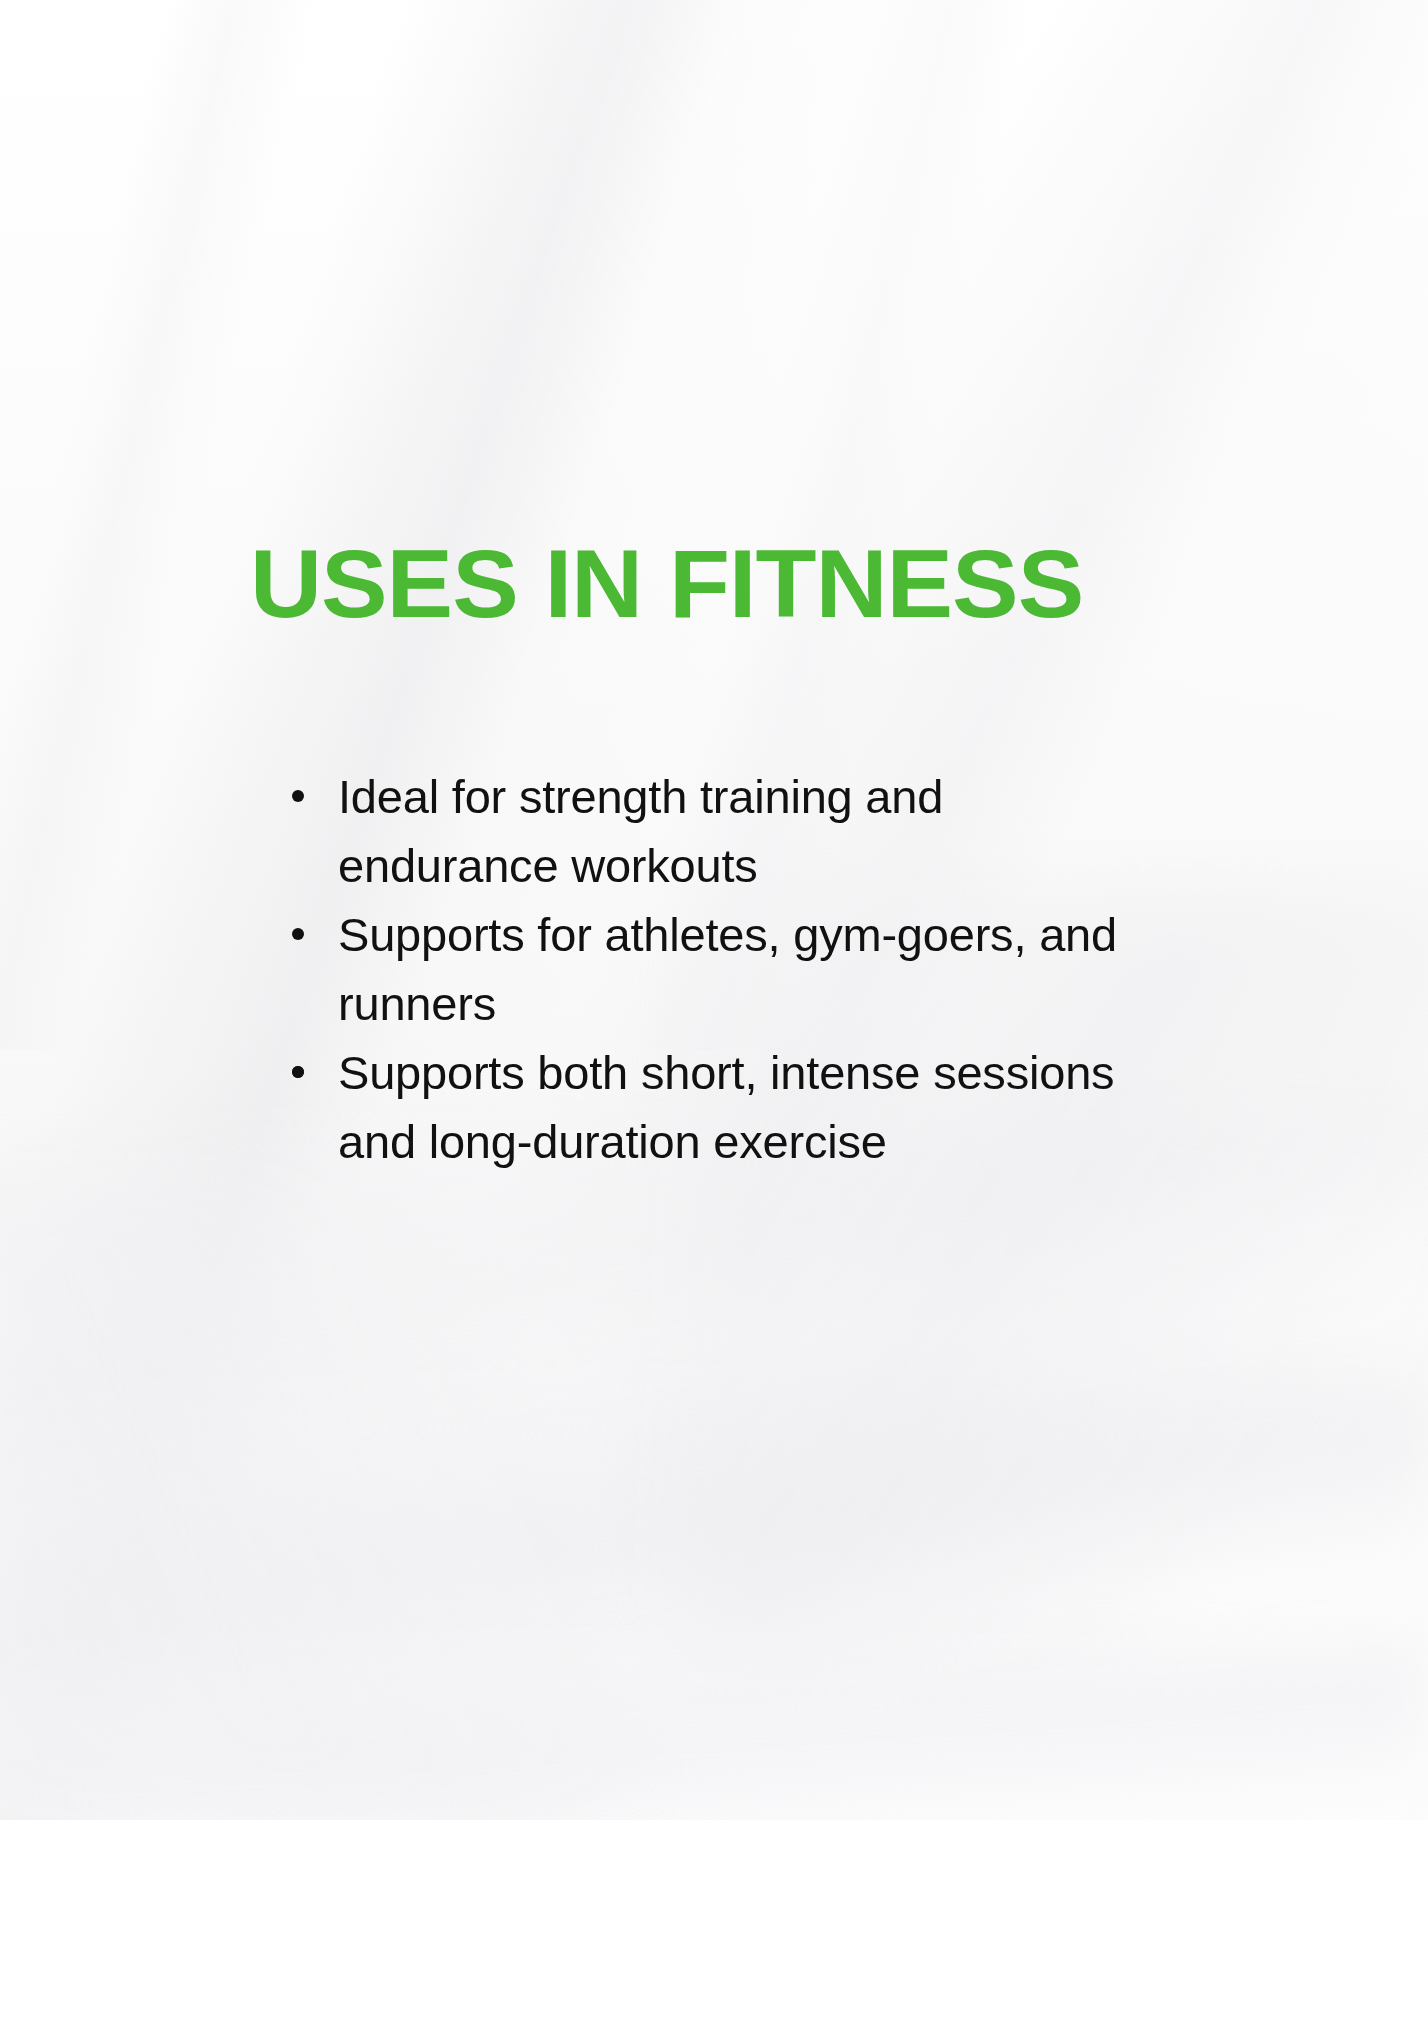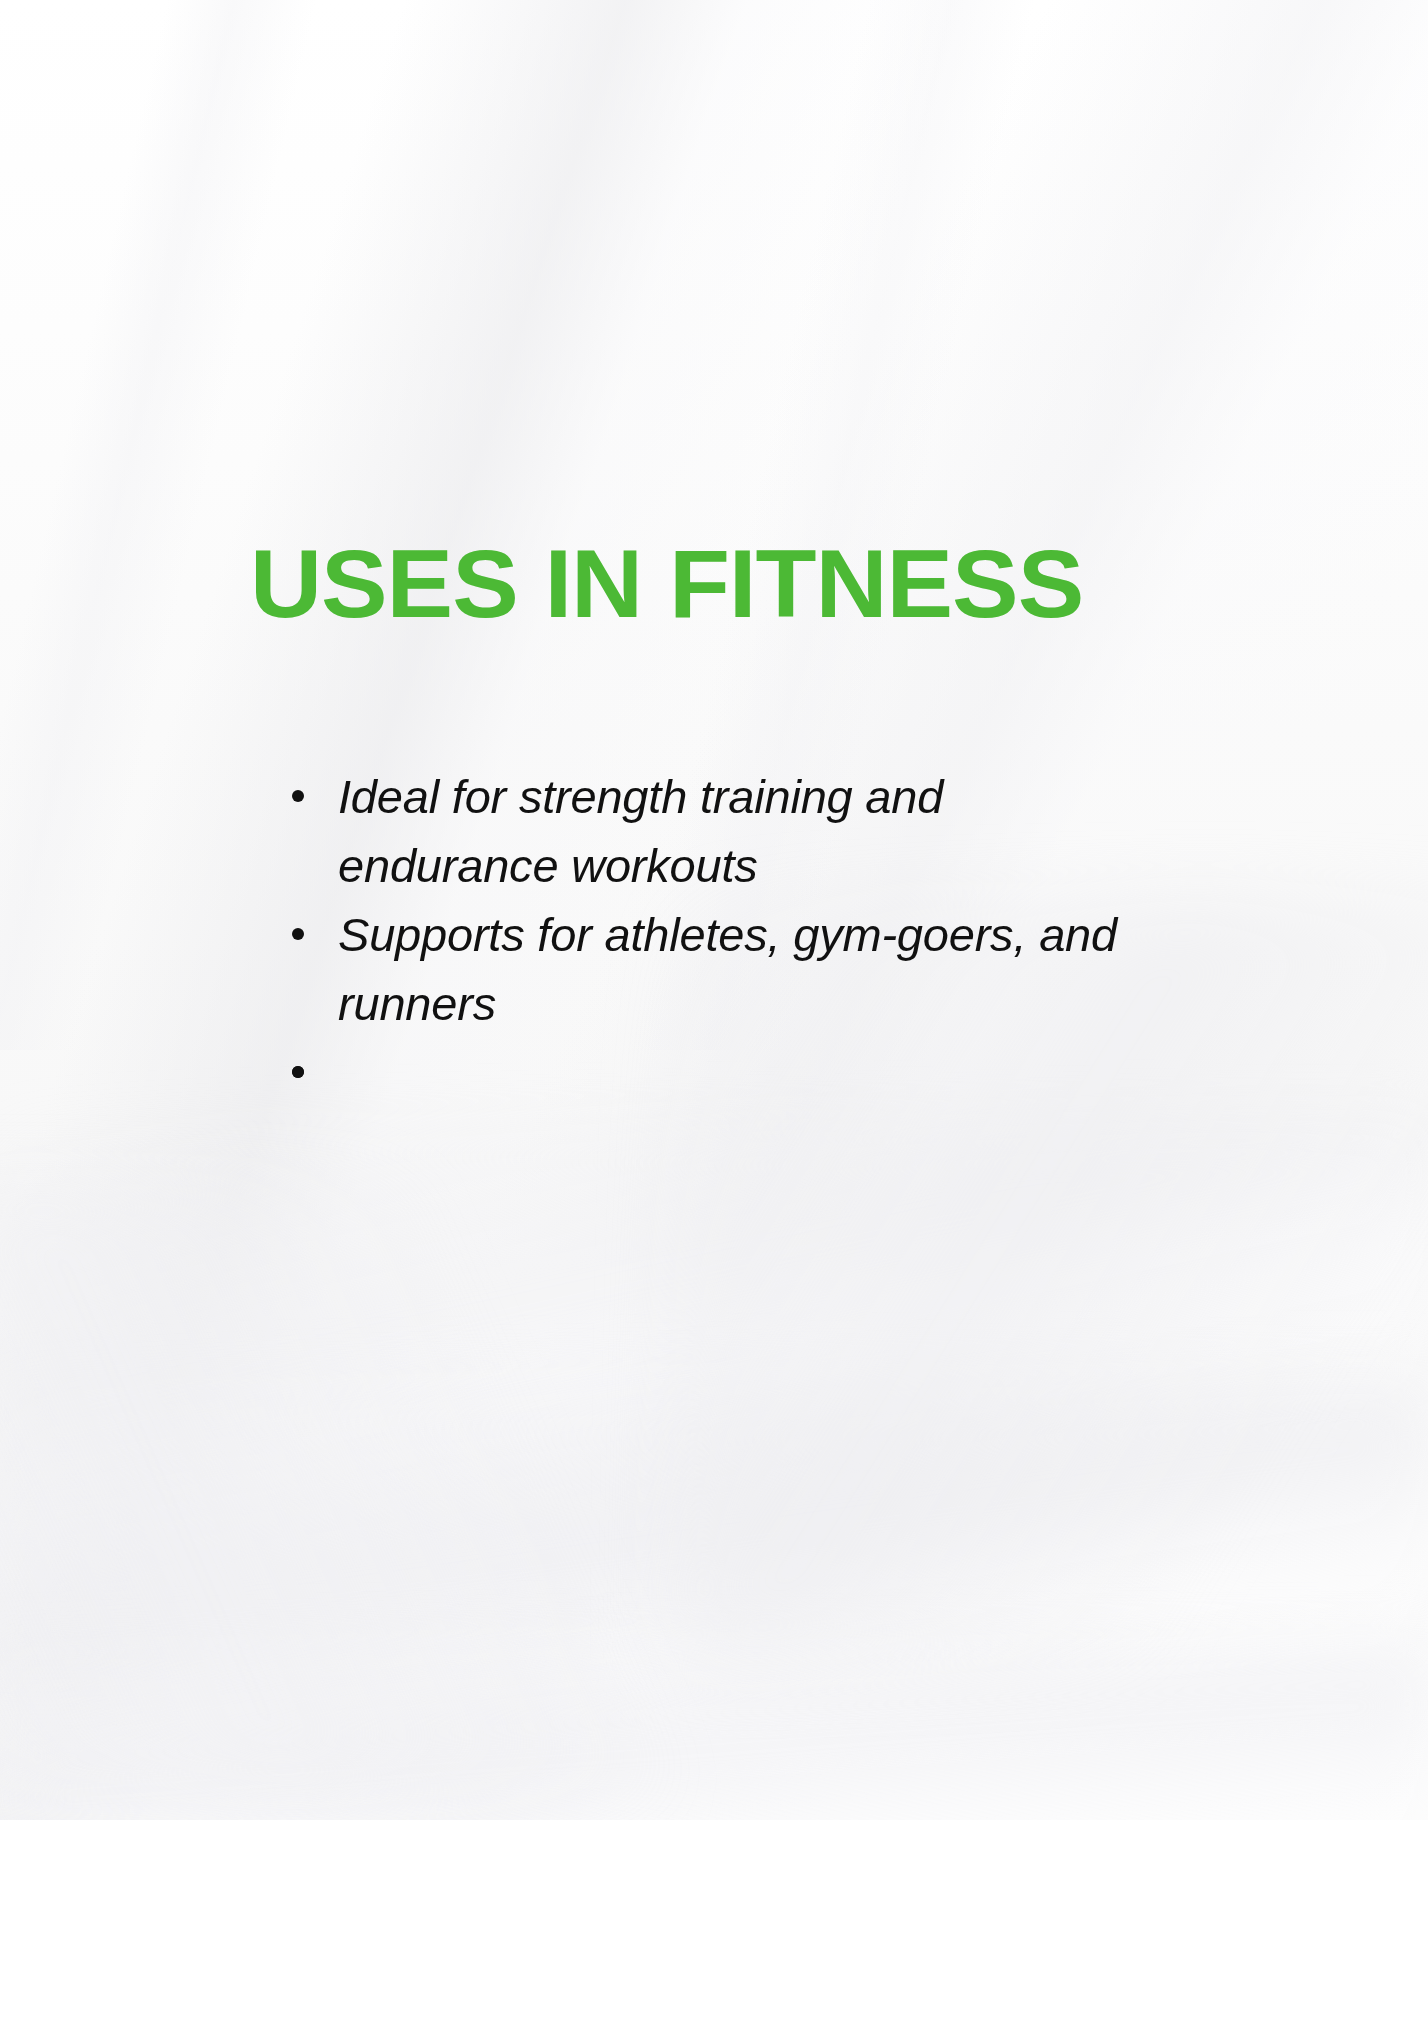--- a/index.html
+++ b/index.html
@@ -175,21 +175,20 @@
   .bullet-item {
     position: relative;
     padding-left: 46px;
     margin: 0 0 0 0;
     color: #111111;
     font-family: "Liberation Sans", sans-serif;
     font-weight: 400;
     font-size: 47px;
     line-height: 69px;
     letter-spacing: -0.2px;
-    font-style: italic;
   }
 
   .bullet-dot {
     position: absolute;
     left: 0;
     top: 28px;
     width: 12px;
     height: 12px;
     border-radius: 50%;
     background: #111111;
@@ -225,18 +224,19 @@
         <span class="bullet-dot"></span>
         <span>Supports for athletes, gym-goers, and runners</span>
       </li>
 
       <li class="bullet-item">
         <span class="bullet-dot"></span>
       </li>
 
       <li class="bullet-item">
         <span class="bullet-dot"></span>
+        <span>Supports both short, intense sessions and long-duration exercise</span>
       </li>
 
     </ul>
 
   </div>
 </div>
 
 </body></html>

